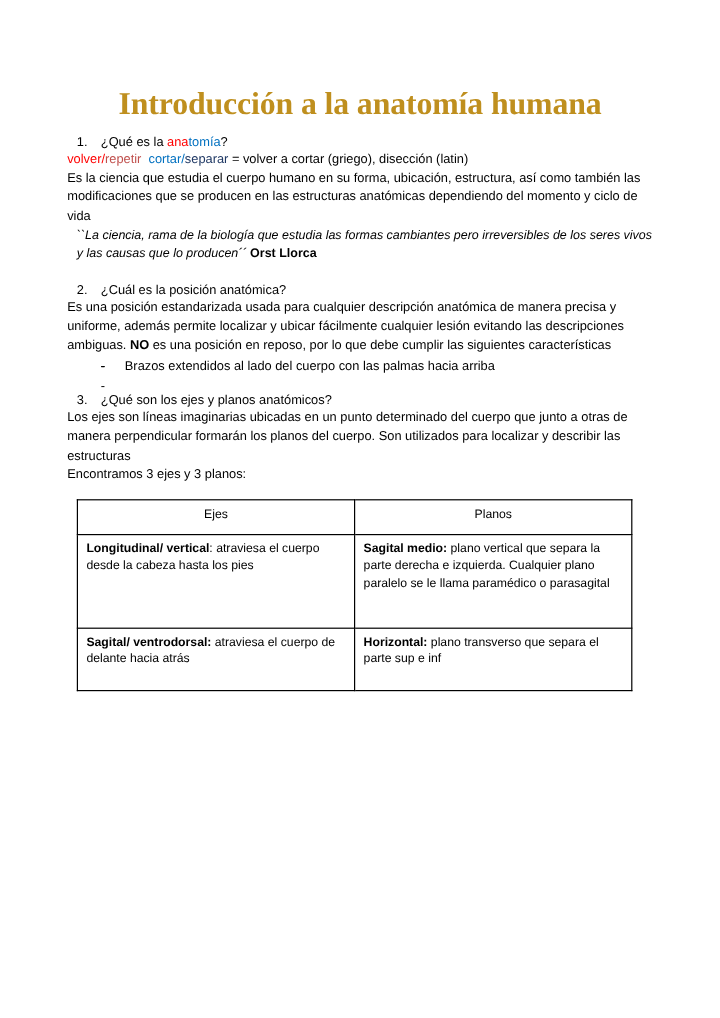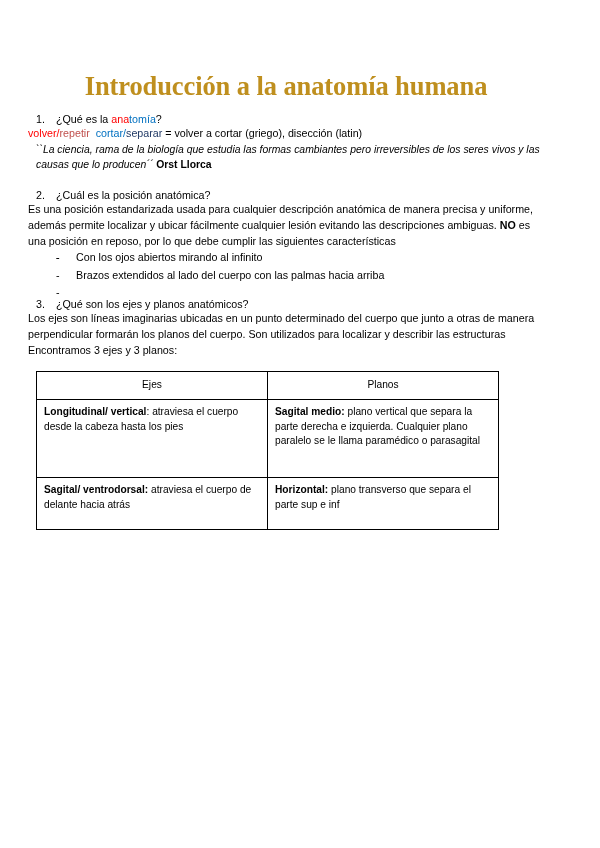--- a/index.html
+++ b/index.html
@@ -12,21 +12,21 @@
     height: 848px;
     font-family: "Liberation Sans", sans-serif;
     color: #000000;
     position: relative;
     overflow: hidden;
   }
   .page {
     width: 600px;
     height: 777px;
     box-sizing: border-box;
-    padding: 72px 56px 0 28px;
+    padding: 72px 56px 0 56px;
     position: relative;
   }
   .doc-title {
     font-family: "Liberation Serif", serif;
     font-weight: bold;
     font-size: 26.5px;
     line-height: 1.08;
     color: #bf8f1e;
     text-align: center;
     margin: 0 0 11px 0;
@@ -123,34 +123,35 @@
   <h1 class="doc-title">Introducción a la anatomía humana</h1>
 
   <div class="q-item">
     <span class="q-num">1.</span><span>¿Qué es la </span><span class="c-red">ana</span><span class="c-blue">tomí</span><span class="c-blue">a</span><span>?</span>
   </div>
 
   <p class="etym">
     <span class="c-red">volver/</span><span class="c-darkred">repetir</span>&nbsp;&nbsp;<span class="c-blue">cortar/</span><span class="c-navy">separar</span><span> = volver a cortar (griego), disección (latin)</span>
   </p>
 
+  <p class="body-p">Es la ciencia que estudia el cuerpo humano en su forma, ubicación, estructura, así como también las modificaciones que se producen en las estructuras anatómicas dependiendo del momento y ciclo de vida</p>
 
   <p class="quote-p"><span>``La ciencia, rama de la biología que estudia las formas cambiantes pero irreversibles de los seres vivos y las causas que lo producen´´ </span><span class="author">Orst Llorca</span></p>
 
   <div class="spacer-l"></div>
 
   <div class="q-item">
     <span class="q-num">2.</span><span>¿Cuál es la posición anatómica?</span>
   </div>
 
   <p class="body-p"><span>Es una posición estandarizada usada para cualquier descripción anatómica de manera precisa y uniforme, además permite localizar y ubicar fácilmente cualquier lesión evitando las descripciones ambiguas. </span><span class="bold">NO</span><span> es una posición en reposo, por lo que debe cumplir las siguientes características</span></p>
 
   <ul class="bullets">
     <li><span class="dash">-</span></li>
-    <li><span class="dash">-</span><span>Con los ojos abiertos mirando al infinito</span></li>
+    <li><span class="dash">-</span></li>
     <li><span class="dash">-</span><span>Brazos extendidos al lado del cuerpo con las palmas hacia arriba</span></li>
     <li><span class="dash">-</span></li>
   </ul>
 
   <div class="spacer-m"></div>
 
   <div class="q-item">
     <span class="q-num">3.</span><span>¿Qué son los ejes y planos anatómicos?</span>
   </div>
 

